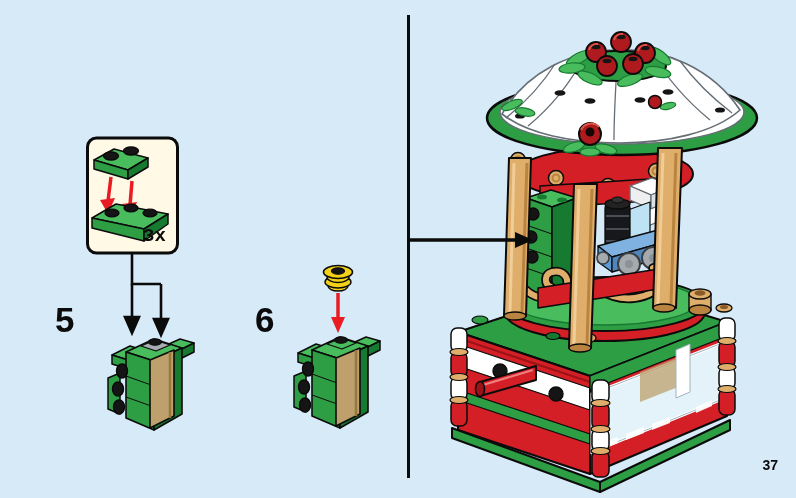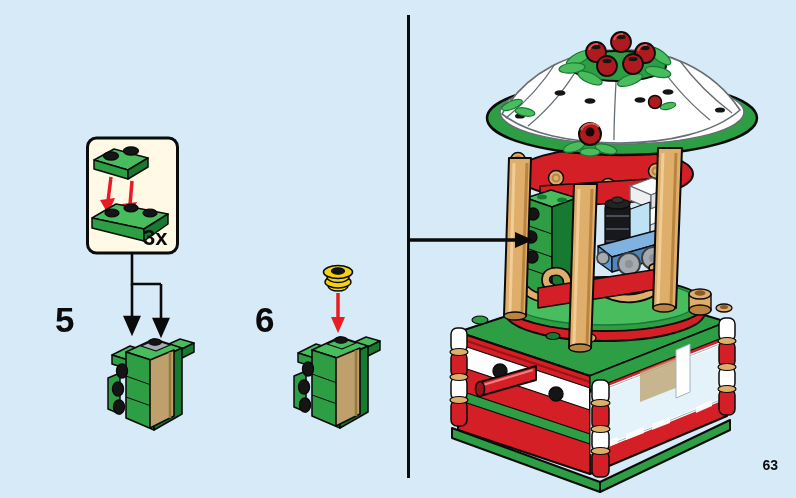--- a/index.html
+++ b/index.html
@@ -3,21 +3,21 @@
 <meta charset="utf-8">
 <style>
   html,body{margin:0;padding:0;}
   body{
     width:796px;height:498px;overflow:hidden;position:relative;
     background:var(--page-bg,#D7EAF8);
     font-family:"Liberation Sans",sans-serif;
   }
   .num{position:absolute;color:#0b0b0b;font-weight:bold;line-height:1;}
   #step5-num,#step6-num{font-size:35px;letter-spacing:1px;}
-  #callout-qty{font-size:22px;font-weight:800;}
+  #callout-qty{font-size:19px;font-weight:800;font-family:Liberation Mono, monospace;}
   #page-num{font-size:14px;}
   svg{position:absolute;left:0;top:0;}
   .ol{stroke:var(--ink);stroke-linejoin:round;}
 </style>
 </head>
 <body>
 
 <svg width="796" height="498" viewBox="0 0 796 498">
 
   <g>
@@ -377,13 +377,13 @@
 
   <g>
     <line x1="410" y1="240" x2="516" y2="240" stroke="var(--ink)" stroke-width="3.5"></line>
     <polygon points="515,232 533,240 515,248" fill="var(--ink)"></polygon>
   </g>
 </svg>
 
 <div class="num" id="step5-num" style="left:55px;top:302px;">5</div>
 <div class="num" id="step6-num" style="left:255px;top:302px;">6</div>
 <div class="num" id="callout-qty" style="left:143px;top:227px;">3x</div>
-<div class="num" id="page-num" style="left:752px;top:458px;width:26px;text-align:right;">63</div>
+<div class="num" id="page-num" style="left:752px;top:458px;width:26px;text-align:right;">37</div>
 
 </body></html>

